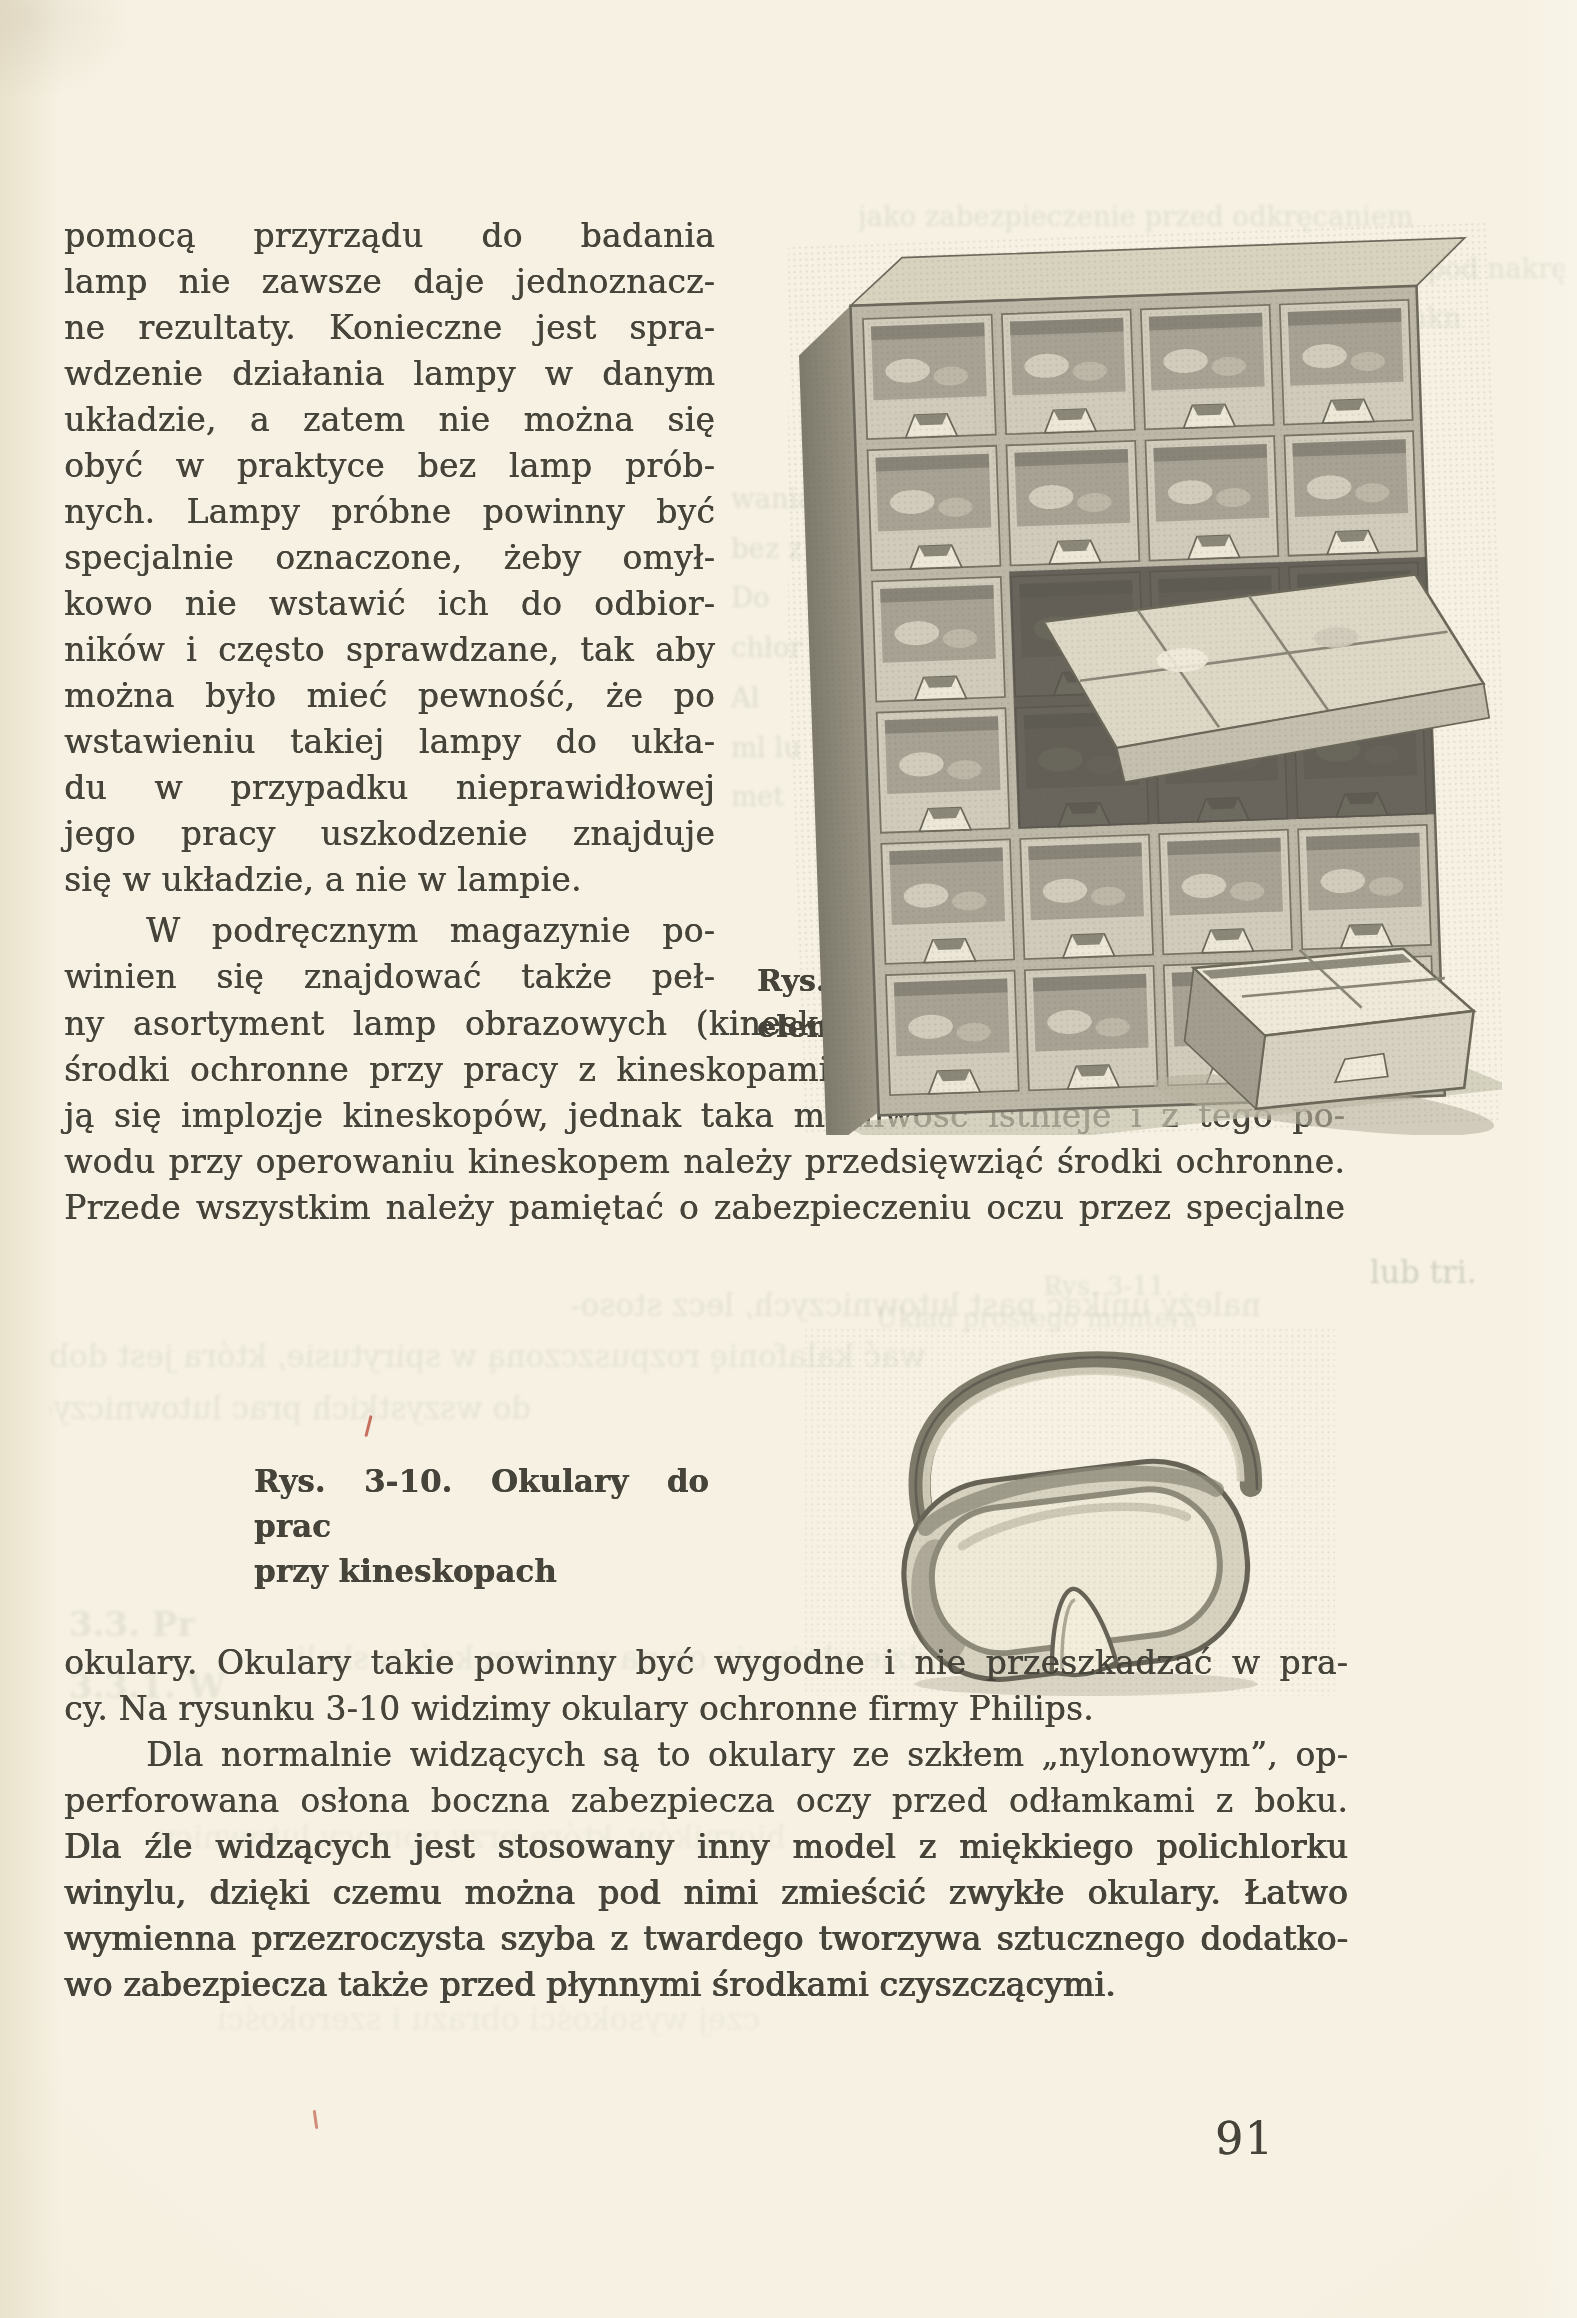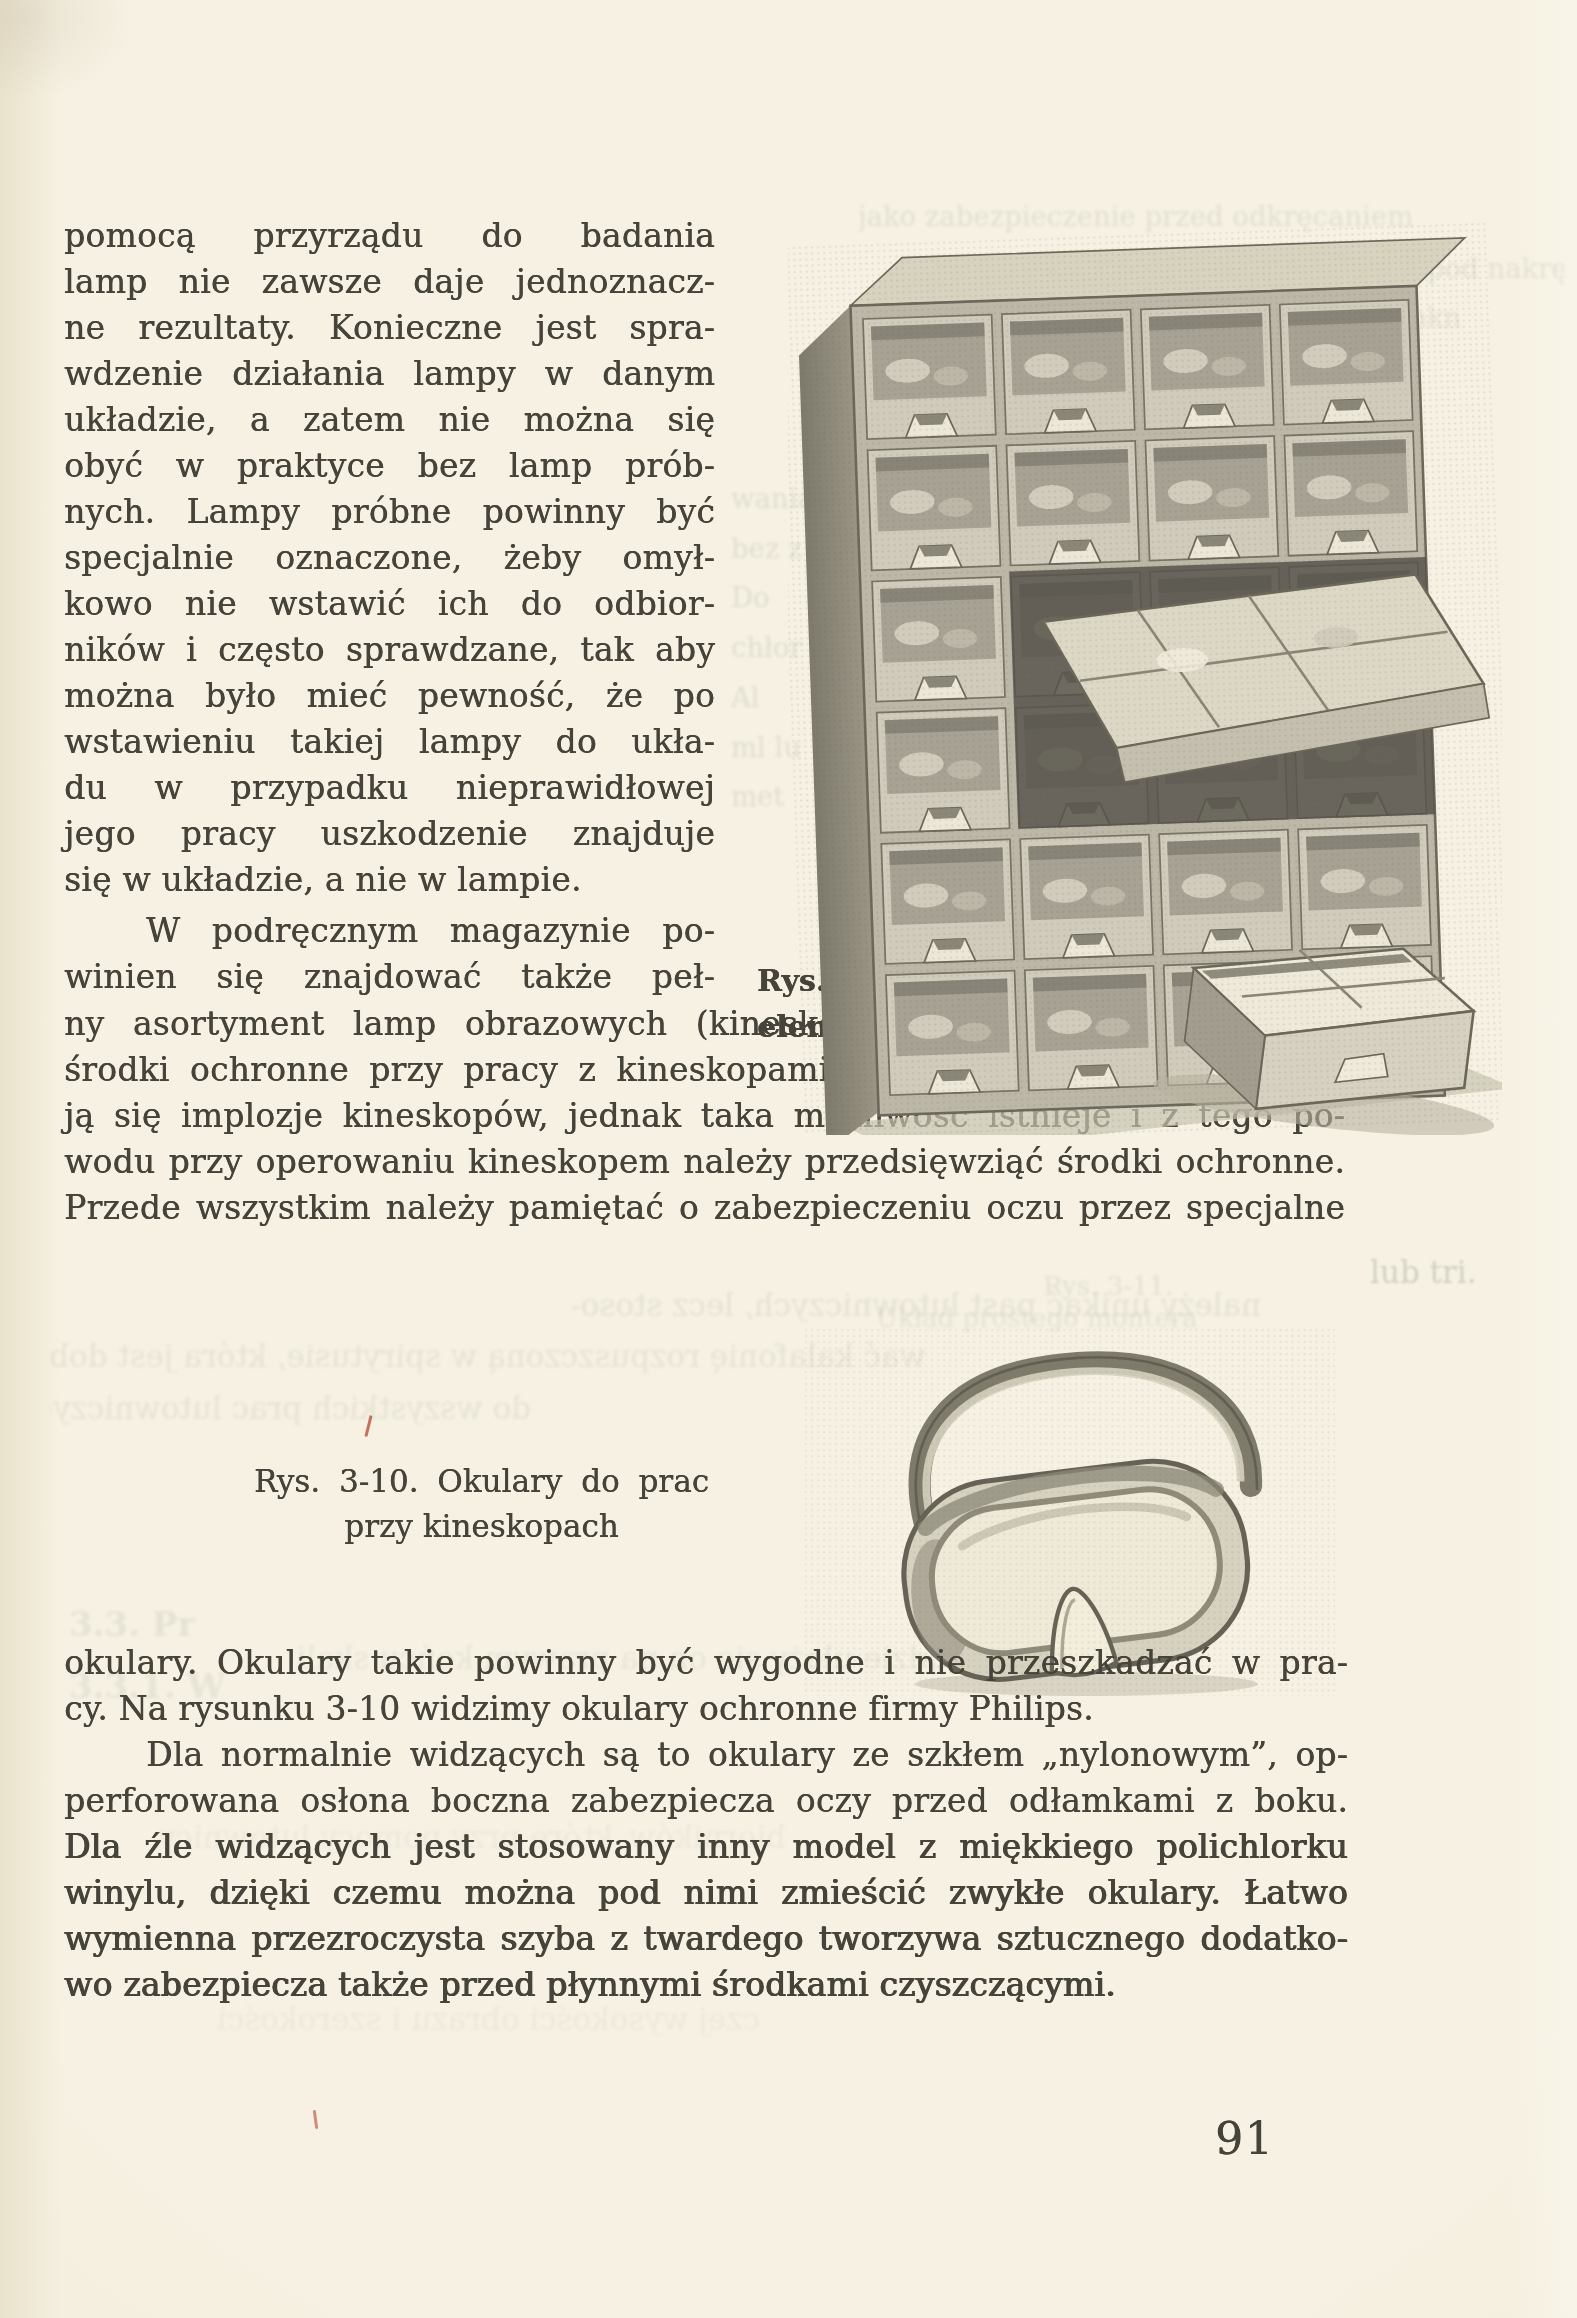--- a/index.html
+++ b/index.html
@@ -19,23 +19,23 @@
   .j{text-align:justify;text-align-last:justify}
   .indent{text-indent:82px}
   .hv{text-shadow:0.8px 0 0 currentColor,-0.3px 0 0 currentColor}
   .p1{left:64px;top:74px;width:1281px}
   .col{left:64px;top:213px;width:651px}
   .p2c{left:64px;top:908px;width:651px}
   .cap39{position:absolute;left:757px;top:958px;width:649px;height:46px;line-height:46px;
          font-size:30px;font-weight:700;text-shadow:0.3px 0 0 currentColor;
          text-align:justify;text-align-last:justify}
   .p2f{left:64px;top:1001px;width:1281px}
-  .cap310{position:absolute;left:254px;top:1459px;width:455px;font-size:31px;font-weight:400;line-height:45px;text-shadow:0.3px 0 0 currentColor}
+  .cap310{position:absolute;left:254px;top:1459px;width:455px;font-size:31px;font-weight:700;line-height:45px;text-shadow:0.3px 0 0 currentColor}
   .cap310 .l1{text-align:justify;text-align-last:justify}
-  .cap310 .l2{text-align:center}
+  .cap310 .l2{text-align:left}
   .p3{left:64px;top:1640px;width:1284px}
   .pagenum{position:absolute;left:1215px;top:2113px;font-size:44px;letter-spacing:1.7px;text-shadow:0.4px 0 0 currentColor}
   .ghost{position:absolute;color:#76816f;filter:blur(1.7px);font-size:31px;line-height:34px;white-space:nowrap;overflow:hidden;pointer-events:none}
   .gm{transform:scaleX(-1)}
   .fig-cabinet{position:absolute;left:788px;top:215px;width:714px;height:920px}
   .fig-goggles{position:absolute;left:803px;top:1327px;width:532px;height:369px}
   .redmark{position:absolute;background:#b23a28;border-radius:1.7px;opacity:.7}
 </style>
 </head>
 <body>

